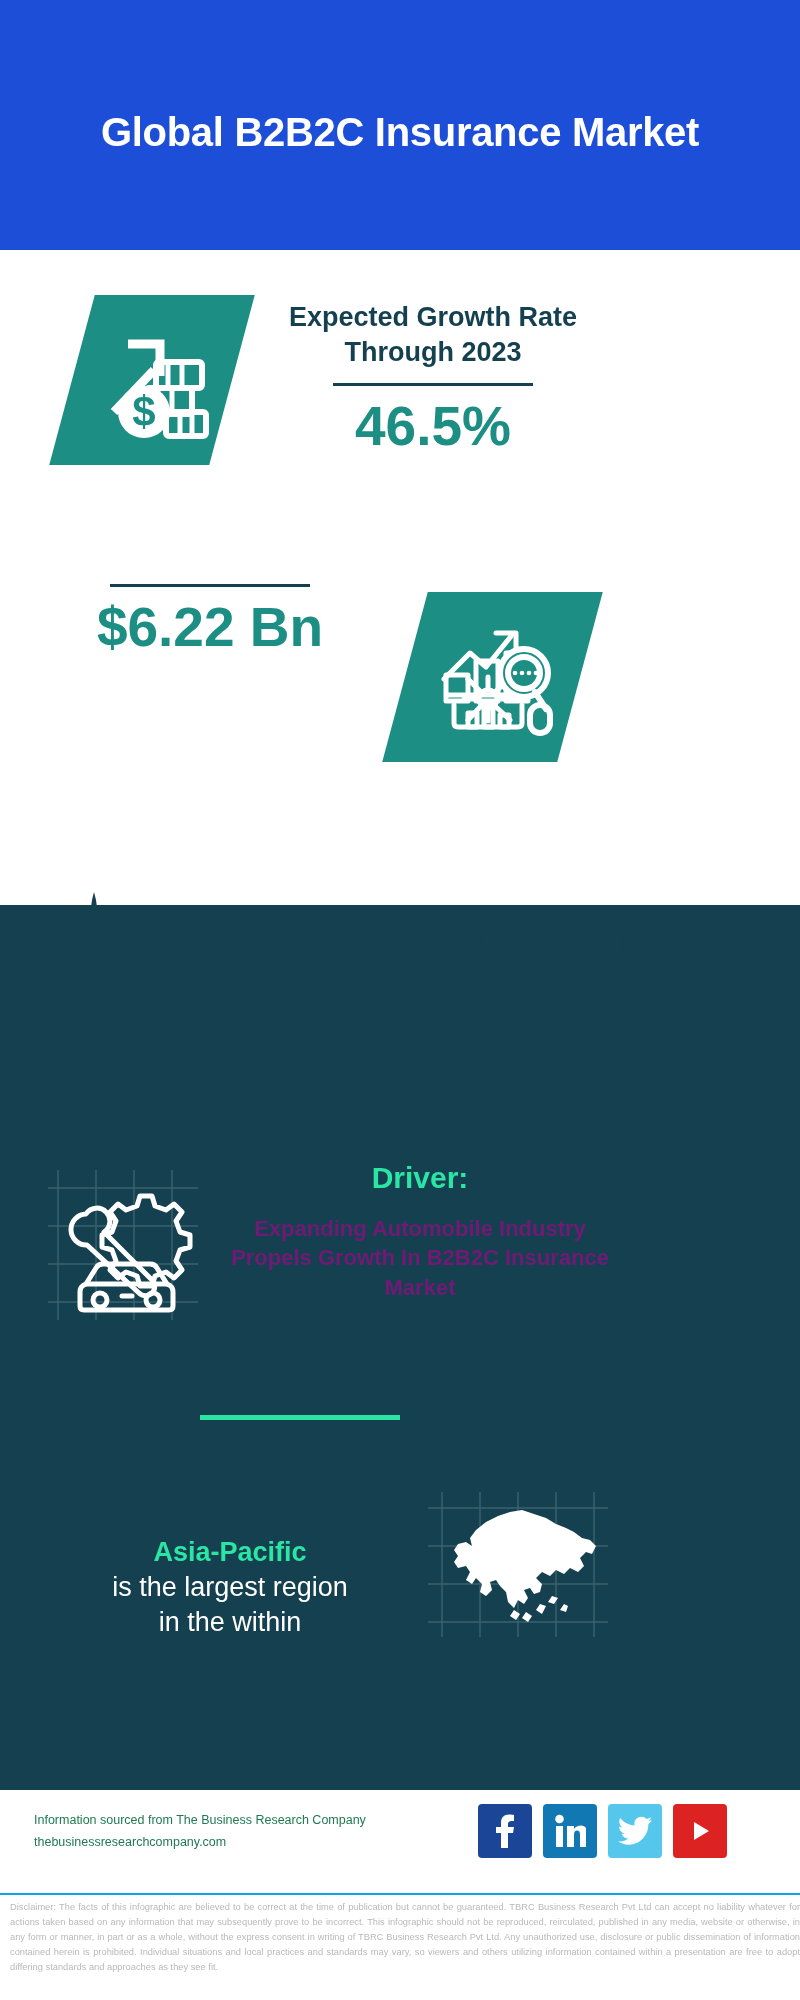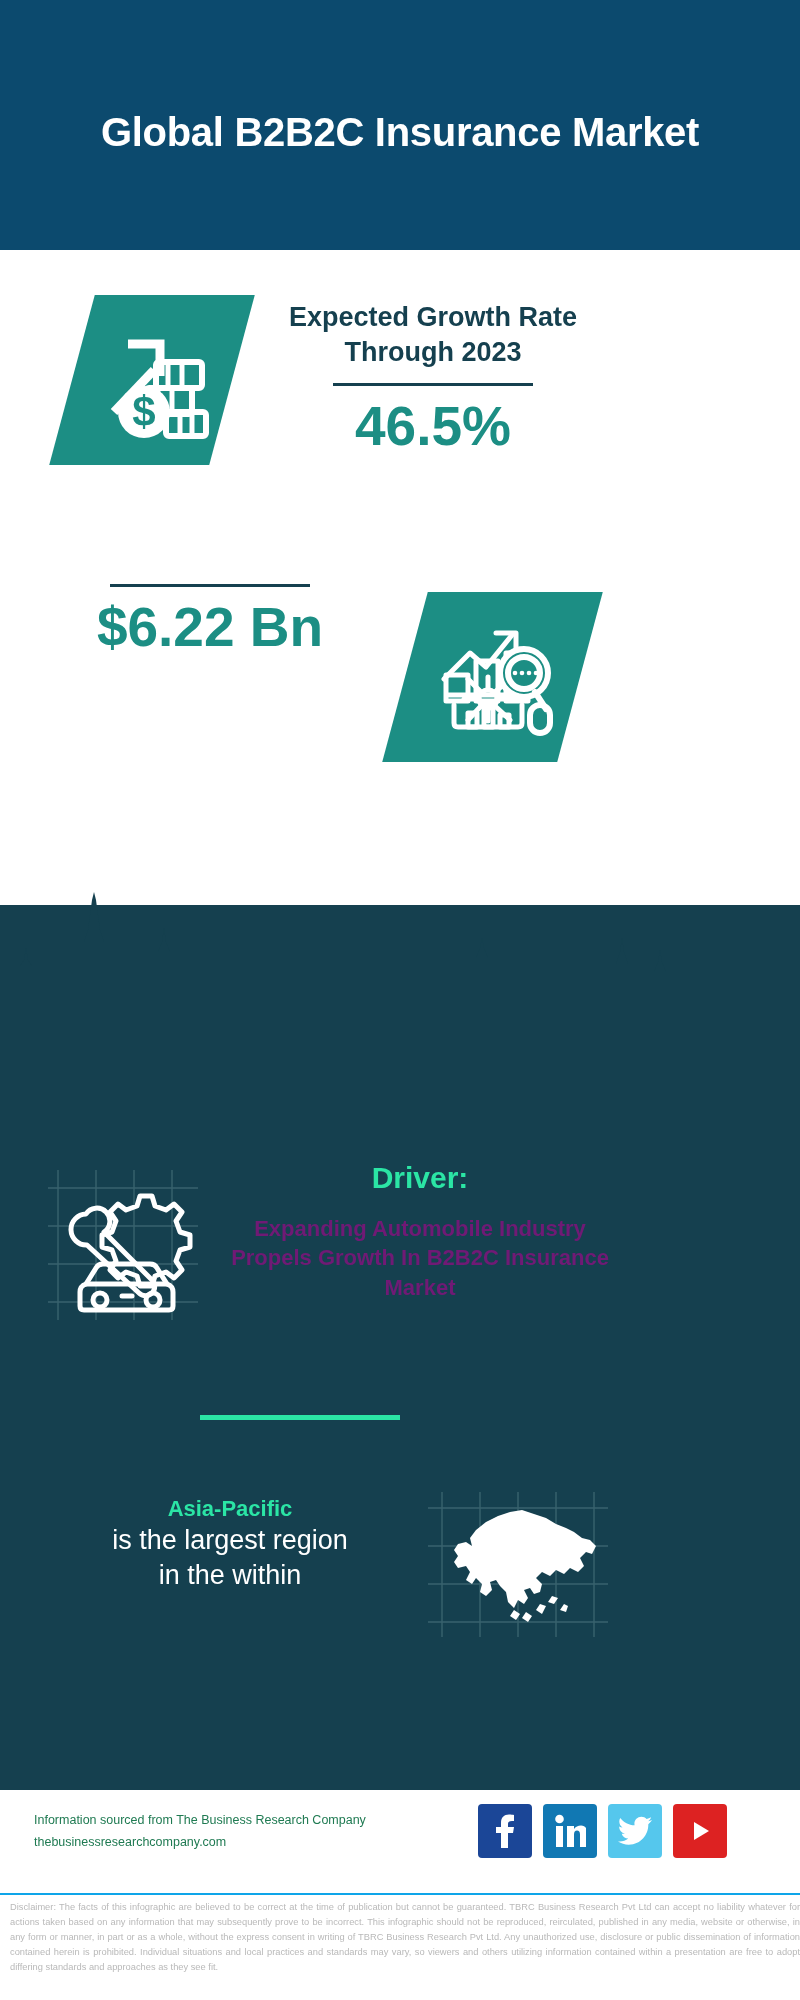--- a/index.html
+++ b/index.html
@@ -15,21 +15,21 @@
     height: 2000px;
     overflow: hidden;
     background: #ffffff;
   }
 
   
   .header {
     position: absolute;
     left: 0; top: 0;
     width: 800px; height: 250px;
-    background: #0c4a6e;
+    background: #1d4ed8;
     display: flex;
     align-items: center;
     justify-content: center;
   }
   .header-title {
     color: #ffffff;
     font-size: 40px;
     font-weight: bold;
     line-height: 1.25;
     text-align: center;
@@ -161,23 +161,24 @@
 
   
   .region-text {
     position: absolute;
     left: 40px; top: 1495px;
     width: 380px;
     text-align: center;
   }
   .region-heading {
     color: #2BE5A5;
-    font-size: 22px;
+    font-size: 27px;
     font-weight: bold;
     line-height: 1.25;
+    margin-top: 41px;
   }
   .region-body {
     color: #ffffff;
     font-size: 27px;
     line-height: 1.3;
   }
   .map-wrap {
     position: absolute;
     left: 428px; top: 1492px;
     width: 180px; height: 145px;

